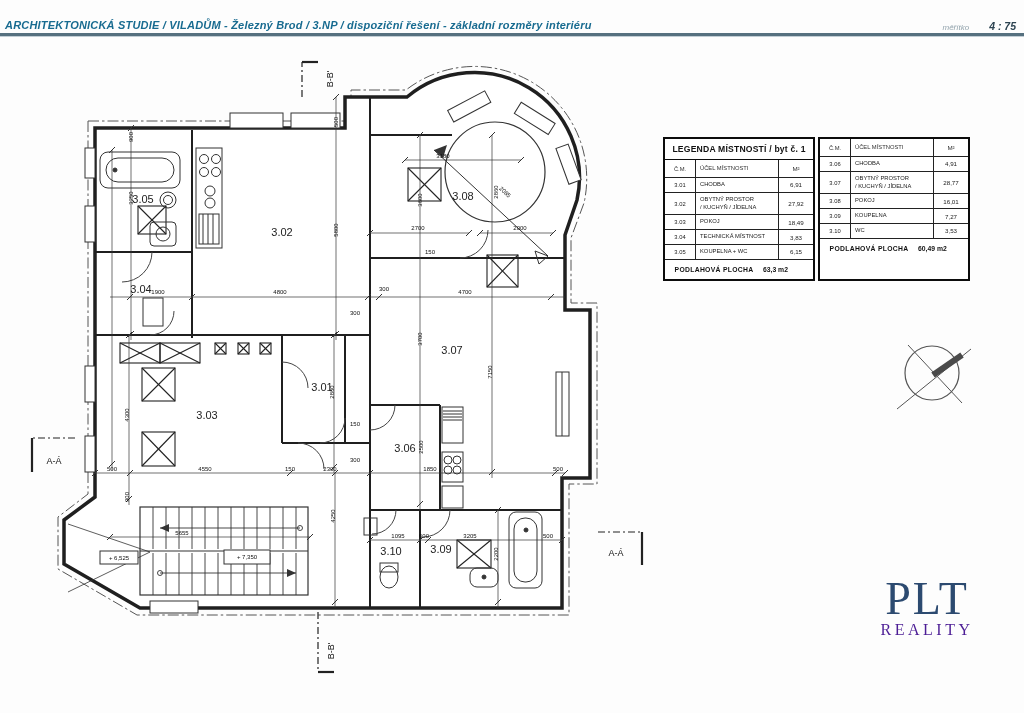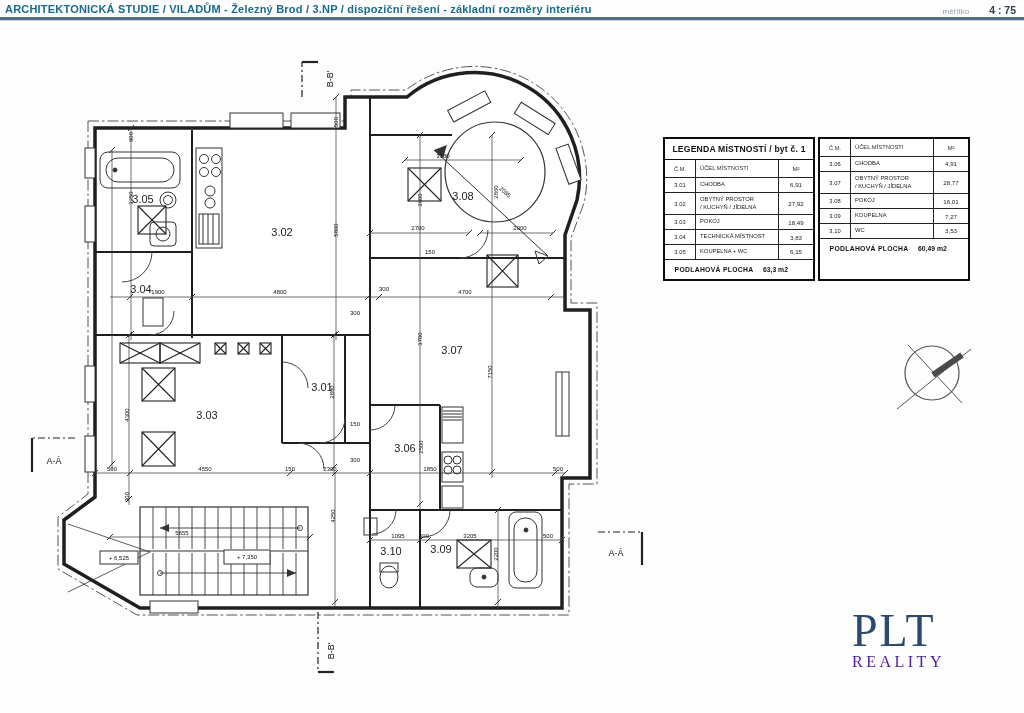--- a/index.html
+++ b/index.html
@@ -1,19 +1,19 @@
 <!DOCTYPE html>
 <html><head>
 <meta charset="utf-8">
 <style>
   html,body{margin:0;padding:0;background:#e8e8e8;}
   .page{position:relative;width:1024px;height:713px;background:#fdfdfd;overflow:hidden;
         font-family:"Liberation Sans",sans-serif;}
   
-  .hdr{position:absolute;left:0;top:0;width:1024px;height:18px;}
+  .hdr{position:absolute;left:0;top:16px;width:1024px;height:18px;font-style:italic;}
   .hdr-title{position:absolute;left:5px;top:3px;font-size:11px;font-weight:bold;color:#186b90;letter-spacing:.2px;}
   .hdr-scale{position:absolute;right:8px;top:4px;font-size:10px;color:#2c4351;}
   .hdr-scale .sl{font-size:8px;color:#93a4ad;margin-right:20px;}
   .hdr-scale .sv{font-size:10.5px;font-weight:bold;color:#2c4351;}
   .hdr-rule{position:absolute;left:0;top:17px;width:1024px;height:3px;background:#56707f;border-bottom:1px solid #c2ced5;}
   
   .plan{position:absolute;left:0;top:0;width:680px;height:713px;}
   .plan svg{position:absolute;left:0;top:0;}
   .plan-label{position:absolute;color:#1c1c1c;white-space:nowrap;transform-origin:center;}
   .room-label{font-size:11px;color:#222;}
@@ -31,21 +31,21 @@
   .lt-c0{width:26px;justify-content:center;border-right:1px solid #222;}
   .lt-c1{flex:1;border-right:1px solid #222;padding-left:4px;white-space:pre-line;line-height:1.35;}
   .lt-c2{width:30px;justify-content:center;font-size:6.2px;}
   .lt-head .lt-cell{color:#333;min-height:11px;}
   .lt-footer{display:flex;align-items:center;height:19px;}
   .lt-footer .fl{flex:1;text-align:center;font-size:6.8px;font-weight:bold;color:#111;letter-spacing:.3px;}
   .lt-footer .fv{width:50px;font-size:6.8px;font-weight:bold;color:#111;}
   
   .compass{position:absolute;left:895px;top:333px;width:80px;height:80px;}
   
-  .logo{position:absolute;left:852px;top:607px;width:150px;}
+  .logo{position:absolute;left:852px;top:575px;width:150px;text-align:center;}
   .logo .plt{font-family:"Liberation Serif",serif;font-size:46px;line-height:48px;color:#2c4a70;letter-spacing:2px;}
   .logo .rlt{font-family:"Liberation Serif",serif;font-size:16px;letter-spacing:3.5px;color:#4c1d95;margin-top:-2px;}
 </style>
 </head>
 <body>
 
 <div class="page">
 
   <div class="hdr">
     <div class="hdr-title">ARCHITEKTONICKÁ STUDIE / VILADŮM - Železný Brod / 3.NP / dispoziční řešení - základní rozměry interiéru</div>

